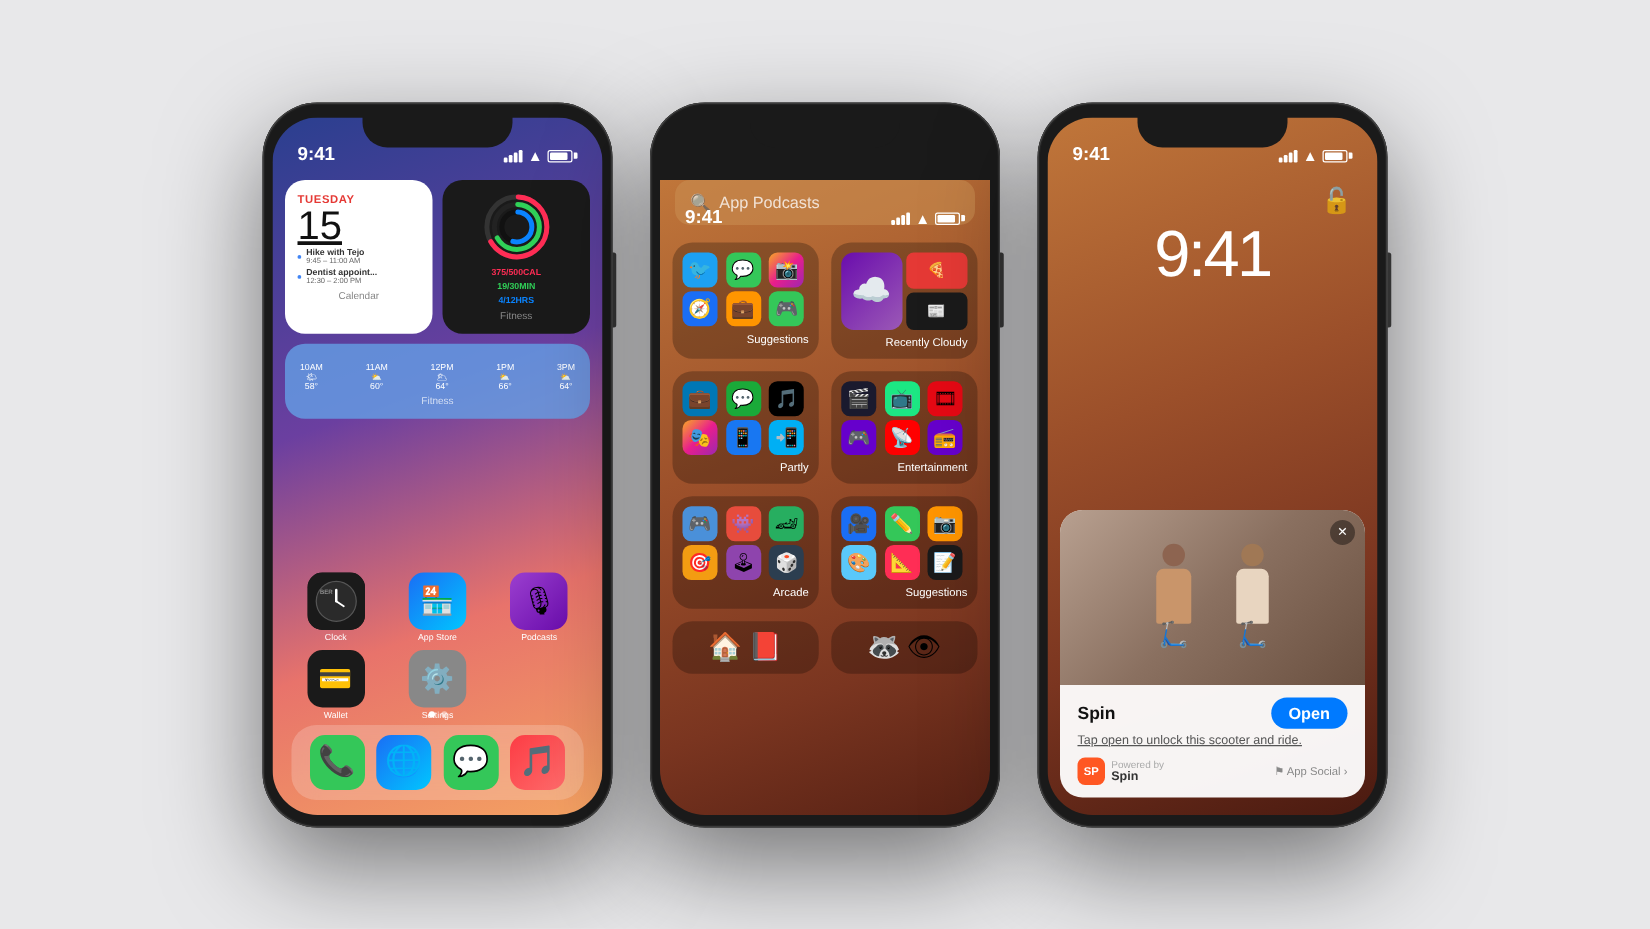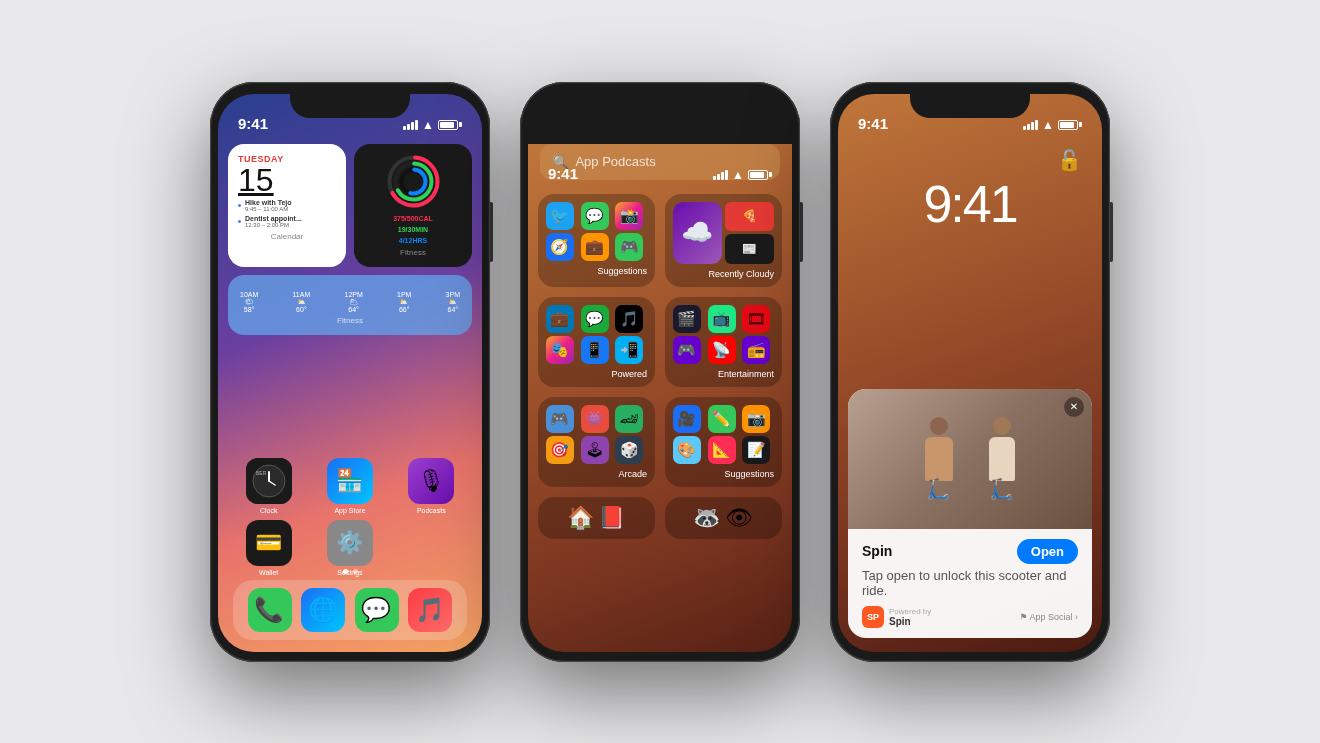--- a/index.html
+++ b/index.html
@@ -342,21 +342,21 @@
     .notif-title { font-size: 14px; font-weight: 700; color: #111; }
     .notif-open-btn {
       background: #007aff;
       color: white;
       border: none;
       border-radius: 14px;
       padding: 5px 14px;
       font-size: 13px;
       font-weight: 600;
     }
-    .notif-desc { font-size: 13px; color: #555; margin-bottom: 8px; }
+    .notif-desc { font-size: 10px; color: #555; margin-bottom: 8px; text-decoration: underline; }
     .notif-footer {
       display: flex;
       justify-content: space-between;
       align-items: center;
     }
     .notif-powered {
       display: flex;
       align-items: center;
       gap: 5px;
       font-size: 9px;
@@ -612,21 +612,21 @@
 
         <div class="app-folder">
           <div class="folder-apps">
             <div class="folder-app" style="background:#0077b5">💼</div>
             <div class="folder-app" style="background:#1aaa39">💬</div>
             <div class="folder-app" style="background:#000">🎵</div>
             <div class="folder-app" style="background:linear-gradient(135deg,#f9a825,#e91e8c,#9c27b0)">🎭</div>
             <div class="folder-app" style="background:#1877f2">📱</div>
             <div class="folder-app" style="background:#00aff4">📲</div>
           </div>
-          <div class="folder-label">Powered</div>
+          <div class="folder-label">Partly</div>
         </div>
 
         <div class="app-folder">
           <div class="folder-apps">
             <div class="folder-app" style="background:#1a1a2e">🎬</div>
             <div class="folder-app" style="background:#1ce783">📺</div>
             <div class="folder-app" style="background:#e50914">🎞</div>
             <div class="folder-app" style="background:#6600cc">🎮</div>
             <div class="folder-app" style="background:#ff0000">📡</div>
             <div class="folder-app" style="background:#6600cc">📻</div>

